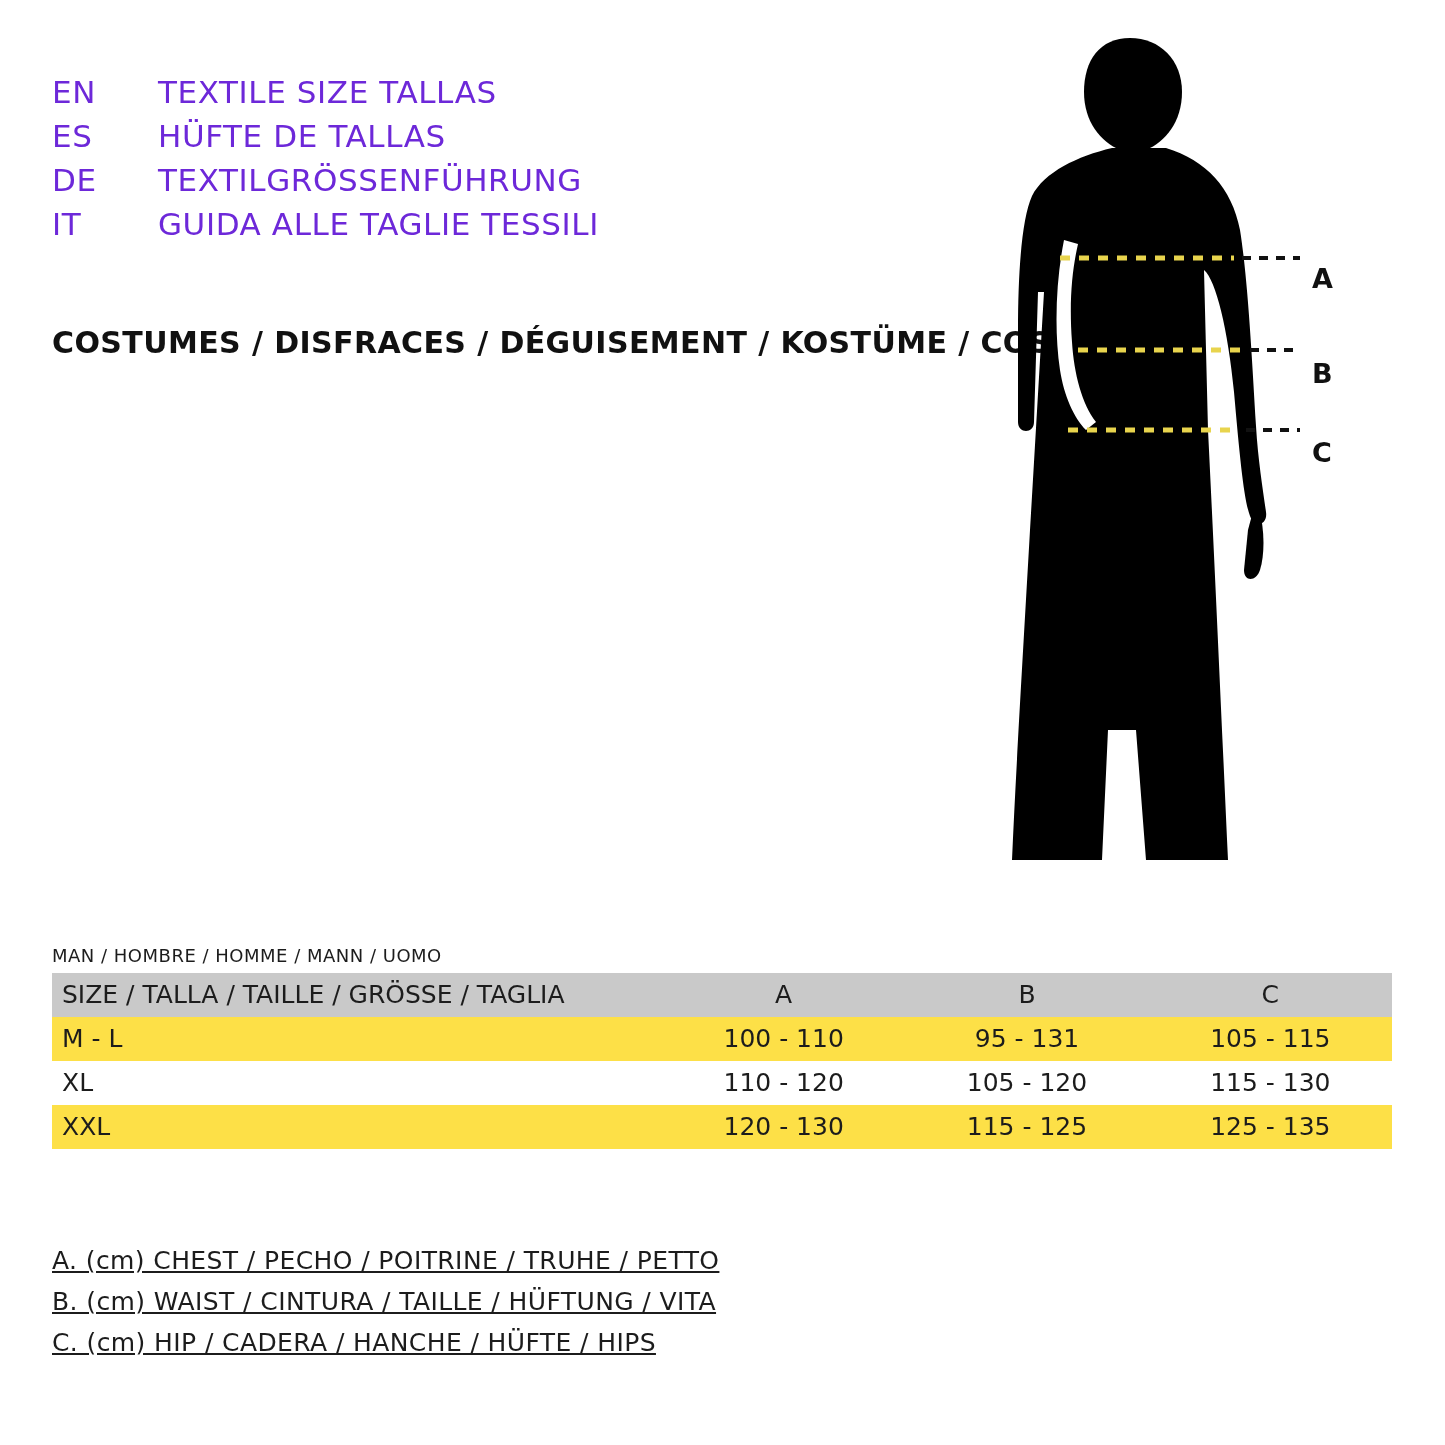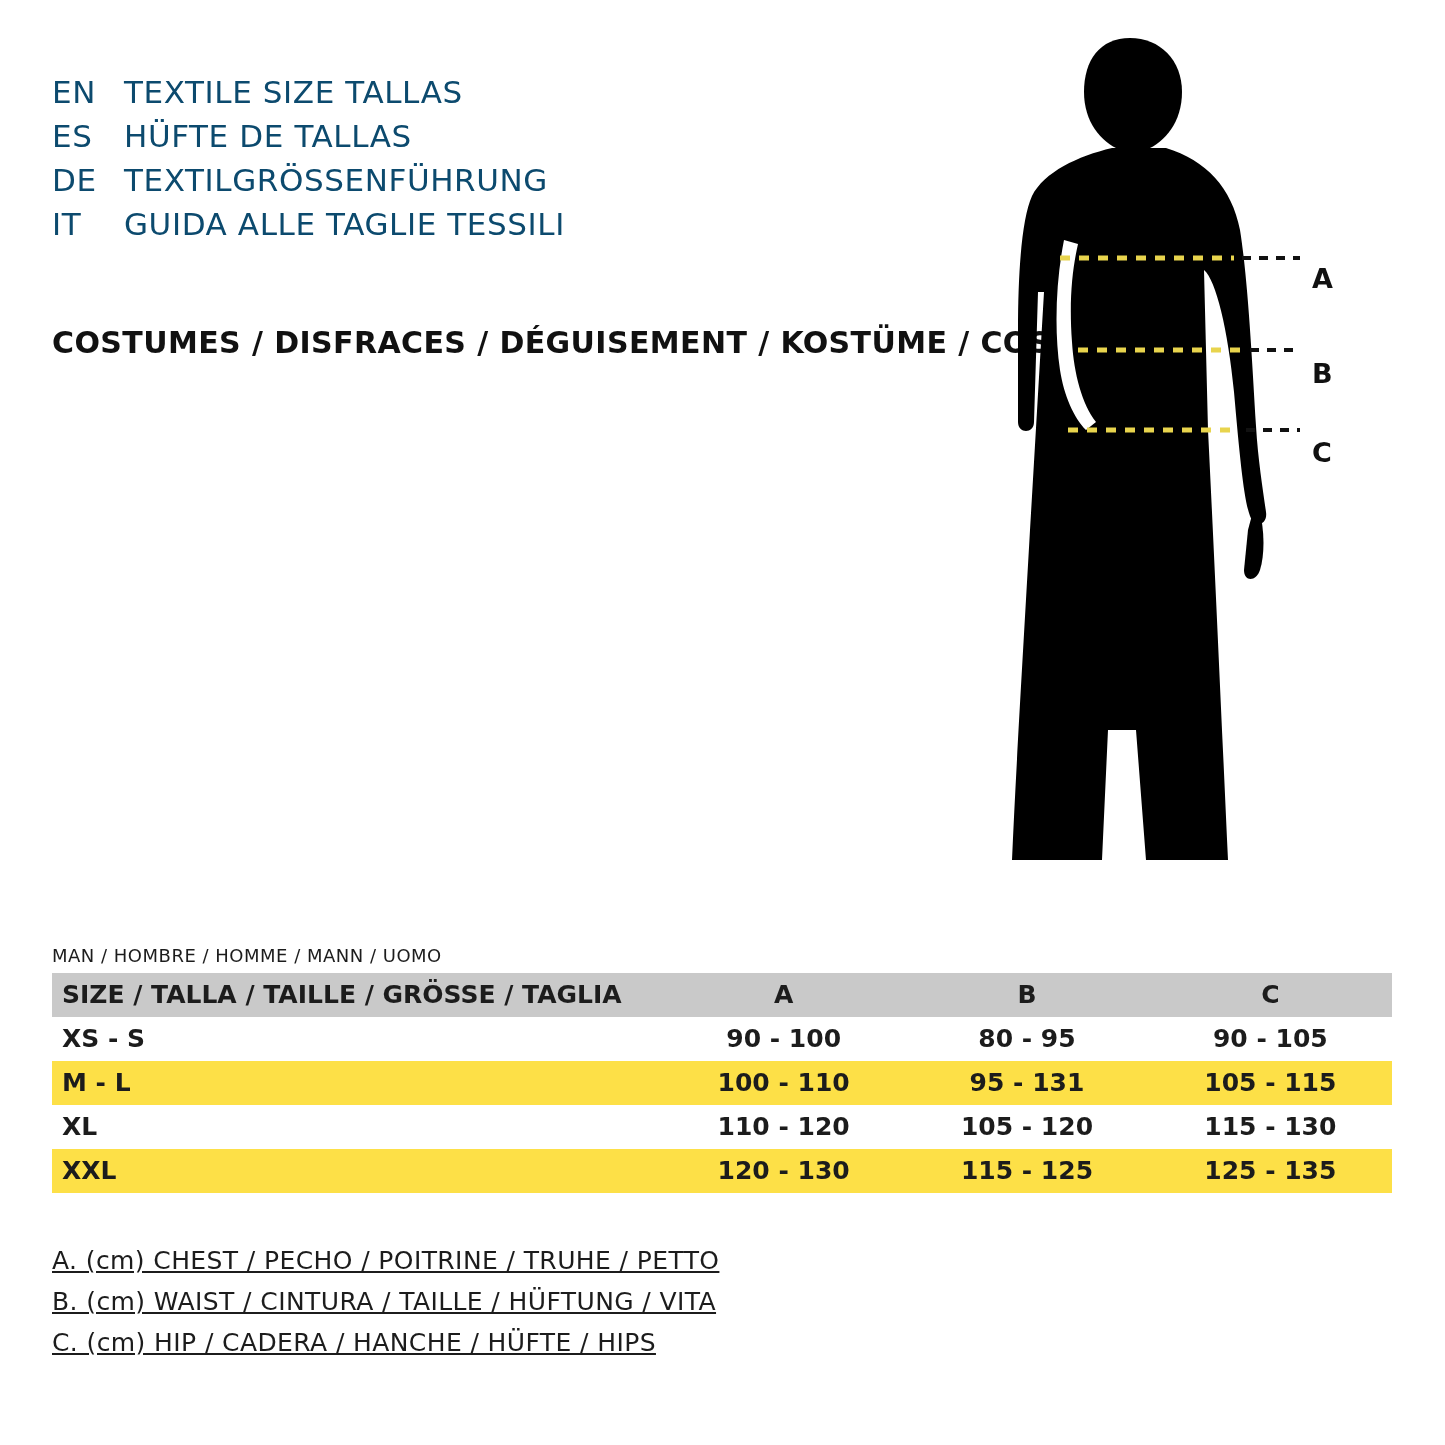--- a/index.html
+++ b/index.html
@@ -22,21 +22,22 @@
     left: 52px;
     top: 70px;
     width: 900px;
   }
   .lang-row {
     display: flex;
     align-items: baseline;
     font-size: 31px;
     line-height: 44px;
     letter-spacing: 0.6px;
-    color: #0c4a6e;
+    color: #6d28d9;
+    gap: 34px;
   }
   .lang-code {
     width: 72px;
     flex: 0 0 72px;
   }
   .lang-text {
     flex: 1;
   }
 
   .section-title {
@@ -87,21 +88,21 @@
   }
   table.size-table {
     border-collapse: collapse;
     width: 1340px;
     font-size: 25px;
     color: #1c1c1c;
   }
   table.size-table th,
   table.size-table td {
     padding: 7px 0 8px 0;
-    font-weight: bold;
+    font-weight: normal;
     text-align: center;
   }
   table.size-table th.lead,
   table.size-table td.lead {
     text-align: left;
     padding-left: 10px;
     width: 600px;
   }
   thead tr {
     background: #c9c9c9;
@@ -201,26 +202,20 @@
   <table class="size-table">
     <thead>
       <tr>
         <th class="lead">SIZE / TALLA / TAILLE / GRÖSSE / TAGLIA</th>
         <th>A</th>
         <th>B</th>
         <th>C</th>
       </tr>
     </thead>
     <tbody>
-      <tr class="odd">
-        <td class="lead">XS - S</td>
-        <td>90 - 100</td>
-        <td>80 - 95</td>
-        <td>90 - 105</td>
-      </tr>
       <tr class="even">
         <td class="lead">M - L</td>
         <td>100 - 110</td>
         <td>95 - 131</td>
         <td>105 - 115</td>
       </tr>
       <tr class="odd">
         <td class="lead">XL</td>
         <td>110 - 120</td>
         <td>105 - 120</td>

